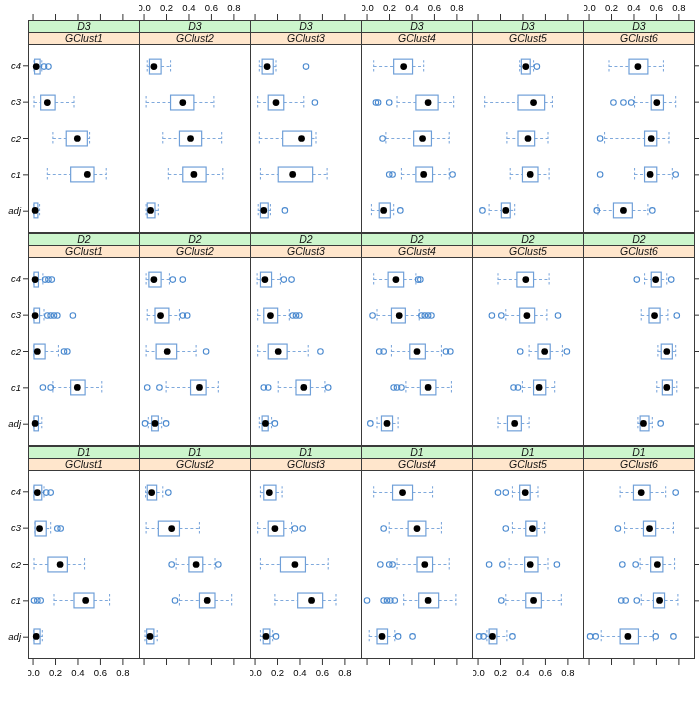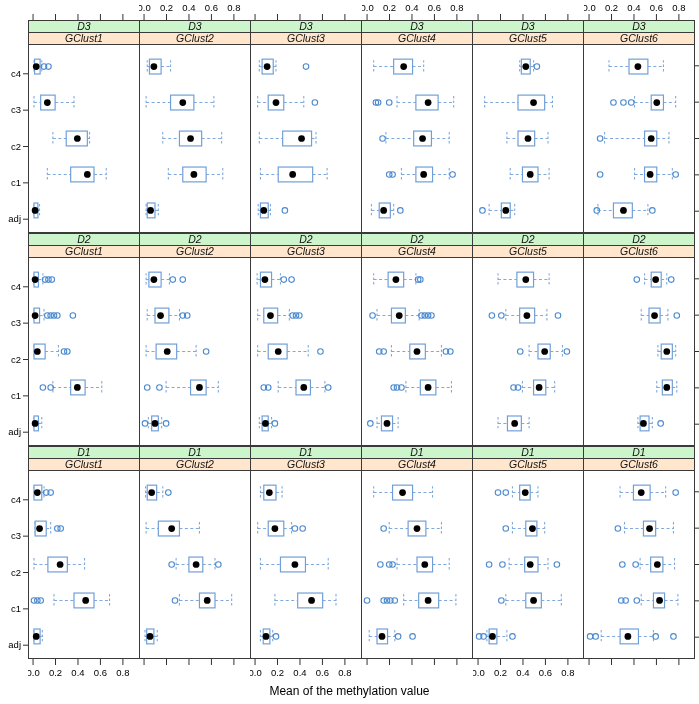--- a/index.html
+++ b/index.html
@@ -24,21 +24,21 @@
   .strip-cell:first-child{margin-left:0;}
   .strip-row + .strip-row{margin-top:-1px;}
   .panel-row{position:relative;height:189px;}
   .panels{display:flex;margin-left:28px;margin-right:4px;height:100%;margin-top:-1px;}
   .panel{
     flex:1 1 0;border:1px solid #3a3a3a;margin-left:-1px;box-sizing:border-box;
     background:#fff;
   }
   .panel:first-child{margin-left:0;}
   .panel svg{display:block;width:100%;height:100%;}
-  .gutter{position:absolute;left:0;top:8px;width:28px;height:100%;}
+  .gutter{position:absolute;left:0;top:0;width:28px;height:100%;font-style:italic;}
   .cat-label{
     position:absolute;right:7px;width:20px;text-align:right;
     font-size:9.5px;color:#000;line-height:10px;height:10px;
   }
   .gutter-ticks,.right-ticks{position:absolute;top:0;height:100%;}
   .gutter-ticks{right:0;width:5px;}
   .right-ticks{right:0;width:4px;}
   #xlabel{
     text-align:center;font-size:12px;color:#000;margin-top:3px;
   }
@@ -1043,14 +1043,13 @@
       <div class="axis-cell">
         <svg viewBox="0 0 111 22" preserveAspectRatio="none">
           <line x1="5.045454545454546" y1="0" x2="5.045454545454546" y2="6" stroke="#333333" stroke-width="1"></line>
           <line x1="27.469696969696972" y1="0" x2="27.469696969696972" y2="6" stroke="#333333" stroke-width="1"></line>
           <line x1="49.8939393939394" y1="0" x2="49.8939393939394" y2="6" stroke="#333333" stroke-width="1"></line>
           <line x1="72.31818181818181" y1="0" x2="72.31818181818181" y2="6" stroke="#333333" stroke-width="1"></line>
           <line x1="94.74242424242425" y1="0" x2="94.74242424242425" y2="6" stroke="#333333" stroke-width="1"></line>
         </svg>
       </div>
     </div>
-  <div id="xlabel">Mean of the methylation value</div>
 </div>
 
 </body></html>

